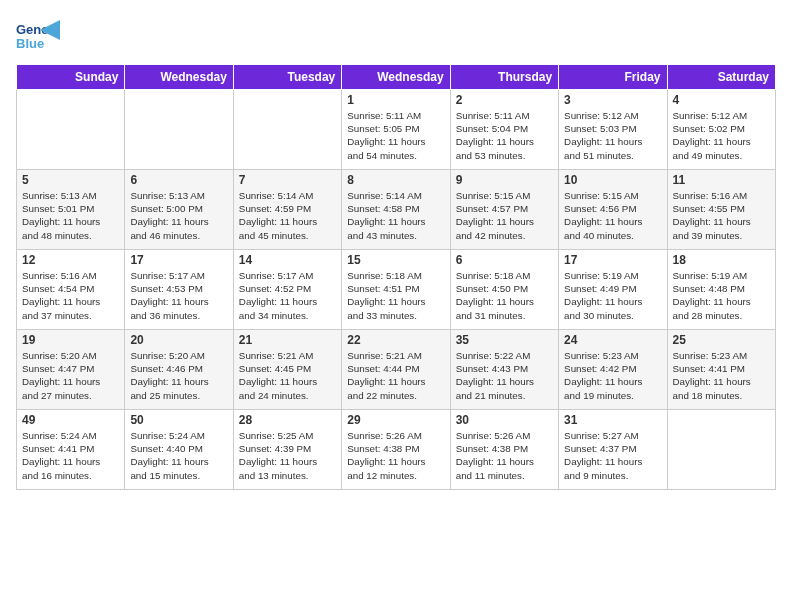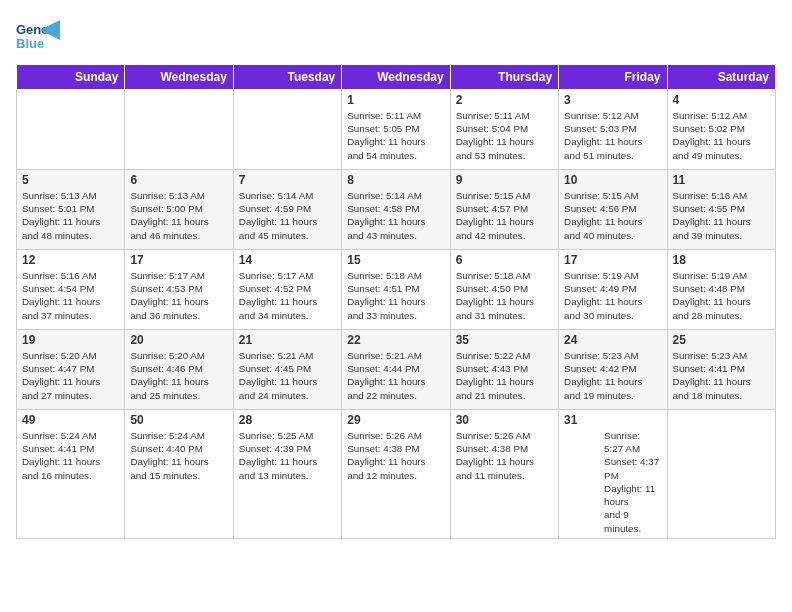--- a/index.html
+++ b/index.html
@@ -331,21 +331,21 @@
           </td>
           <td>
             <span class="day-num">30</span>
             <div class="day-info" style="white-space: pre-line;">Sunrise: 5:26 AM
 Sunset: 4:38 PM
 Daylight: 11 hours
 and 11 minutes.</div>
           </td>
           <td>
             <span class="day-num">31</span>
-            <div class="day-info" style="white-space: pre-line; margin-left: 40px;">Sunrise: 5:27 AM
+            <div class="day-info" style="white-space: pre-line;">Sunrise: 5:27 AM
 Sunset: 4:37 PM
 Daylight: 11 hours
 and 9 minutes.</div>
           </td>
           <td class="empty-cell"></td>
         </tr>
       </tbody>
   </table>
 </div>
 

